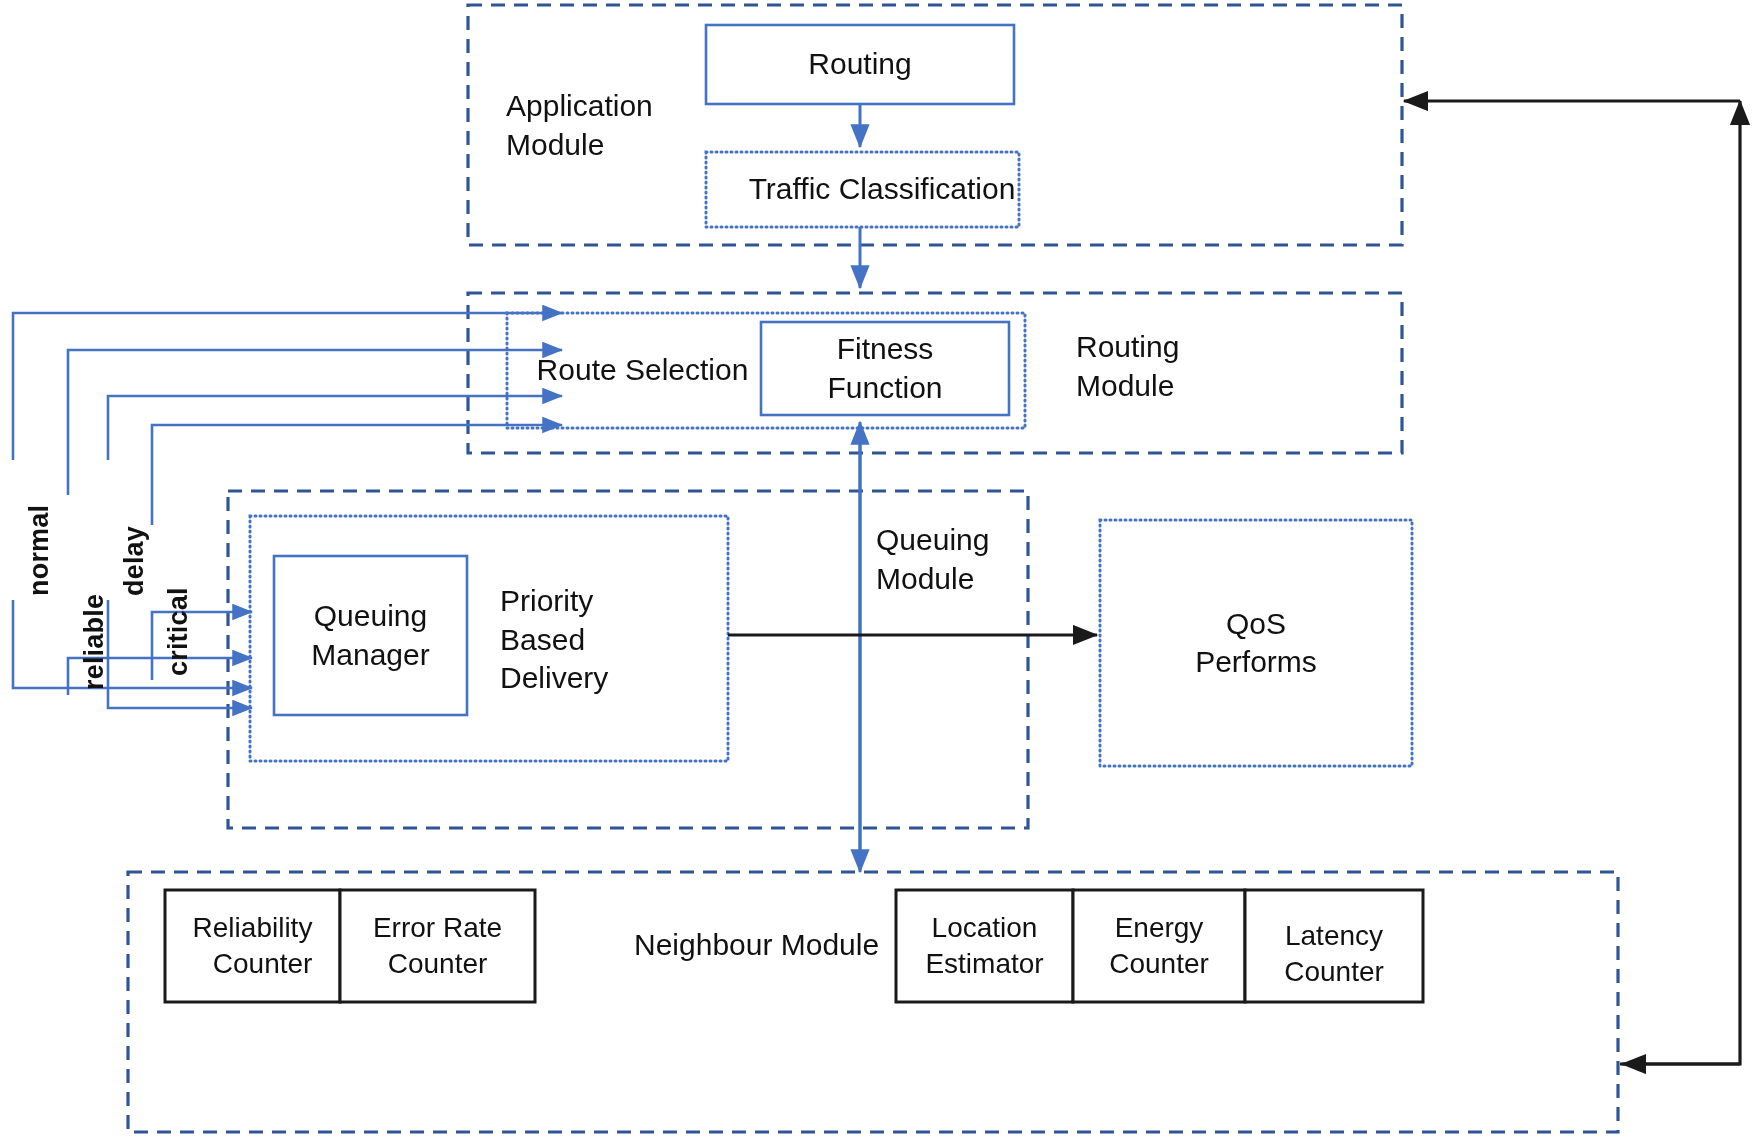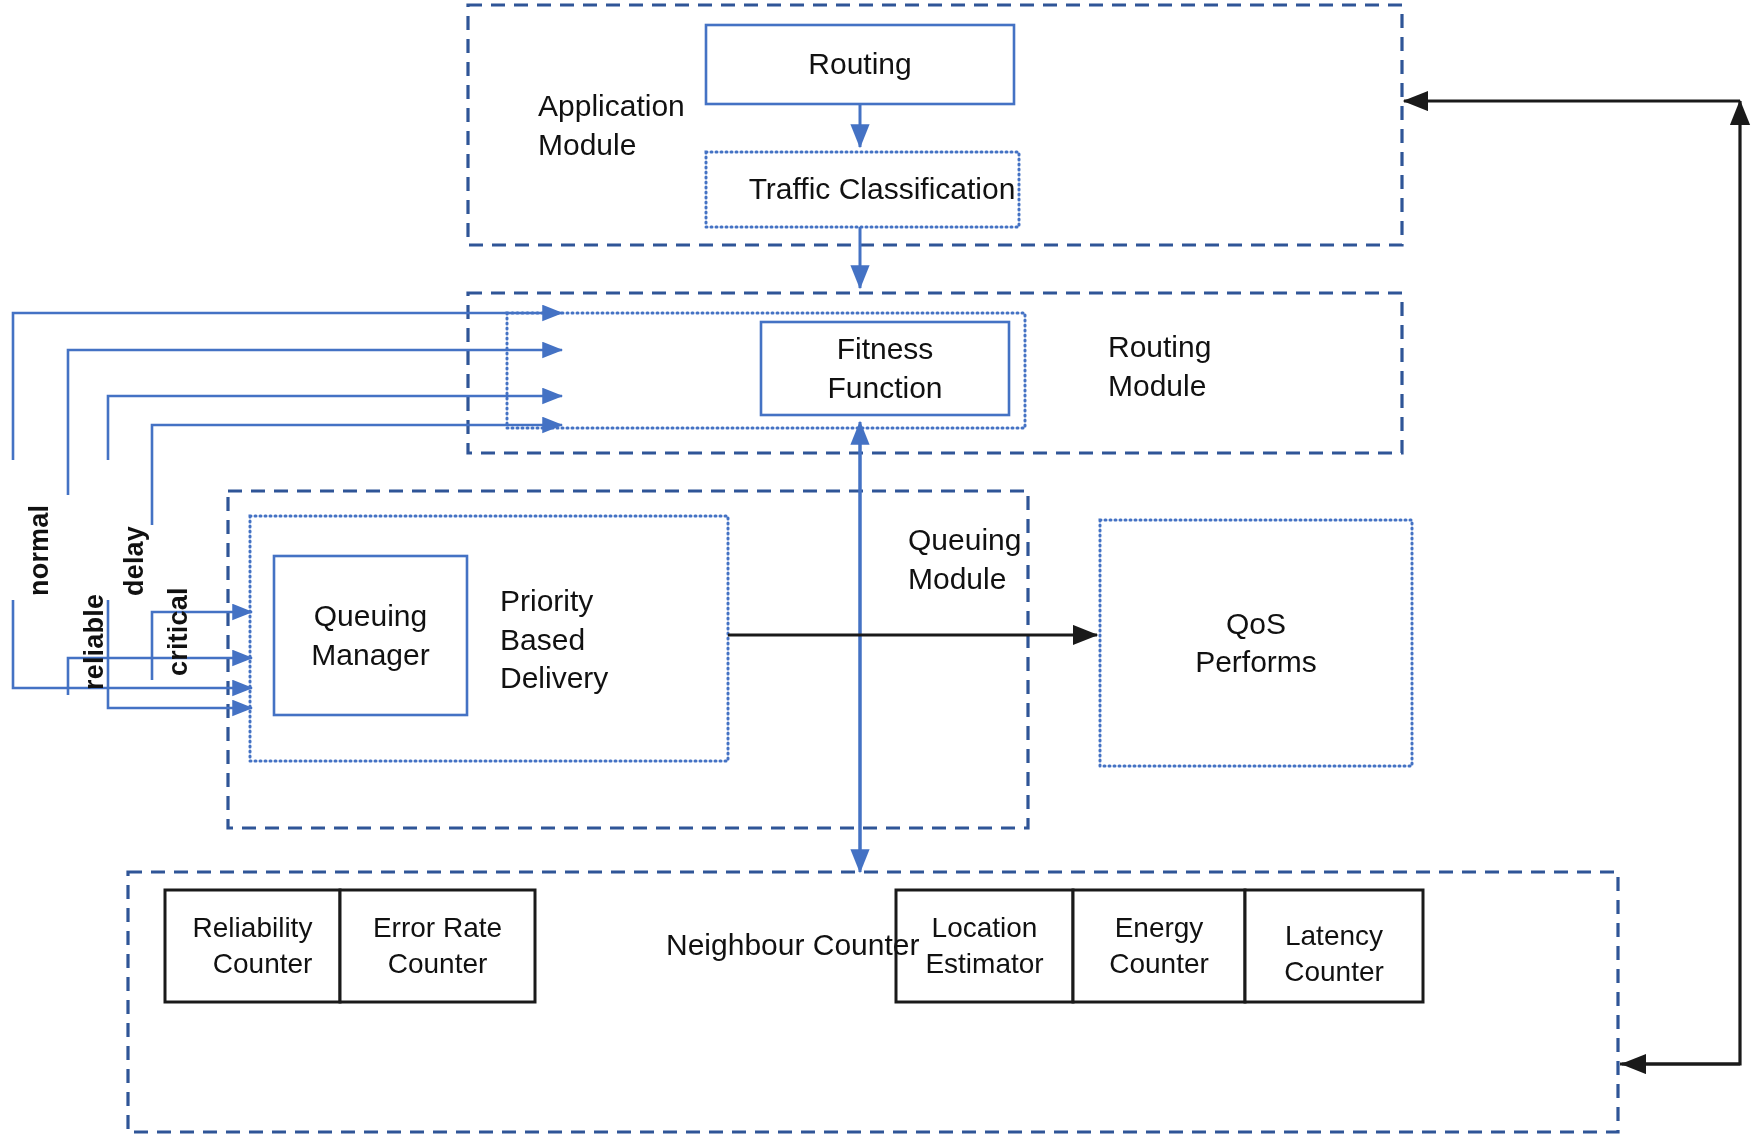--- a/index.html
+++ b/index.html
@@ -15,21 +15,21 @@
   .lbl{
     position:absolute;
     color:#111111;
     font-family:"Liberation Sans", sans-serif;
     font-size:30px;
     line-height:1.30;
     white-space:pre-line;
     text-align:center;
     pointer-events:none;
   }
-  .lbl.left{text-align:left;margin-left:32px;}
+  .lbl.left{text-align:left;}
   .rot{
     transform-origin:left top;
     transform:rotate(-90deg);
     font-size:27px;
     font-weight:700;
     letter-spacing:0.2px;
     white-space:nowrap;
   }
   .boxlabel{
     position:absolute;display:flex;align-items:center;justify-content:center;
@@ -105,26 +105,27 @@
 
   <div class="lbl left" style="left:506px;top:86px;width:220px;">Application
 Module</div>
 
   <div class="lbl left" style="left:1076px;top:327px;width:200px;">Routing
 Module</div>
 
   <div class="lbl left" style="left:876px;top:520px;width:200px;">Queuing
 Module</div>
 
-  <div class="lbl left" style="left:634px;top:925px;width:260px;">Neighbour Counter</div>
+  <div class="lbl left" style="left:634px;top:925px;width:260px;">Neighbour Module</div>
 
   <div class="boxlabel" style="left:706px;top:25px;width:308px;height:79px;">Routing</div>
 
   <div class="boxlabel" style="left:706px;top:152px;width:352px;height:75px;">Traffic Classification</div>
 
+  <div class="boxlabel" style="left:525px;top:313px;width:235px;height:115px;">Route Selection</div>
 
   <div class="boxlabel" style="left:500px;top:560px;width:215px;height:160px;white-space:pre-line;
               justify-content:flex-start;text-align:left;">Priority
 Based
 Delivery</div>
 
   <div class="boxlabel" style="left:761px;top:322px;width:248px;height:93px;white-space:pre-line;">Fitness
 Function</div>
 
   <div class="boxlabel" style="left:274px;top:556px;width:193px;height:159px;white-space:pre-line;">Queuing

